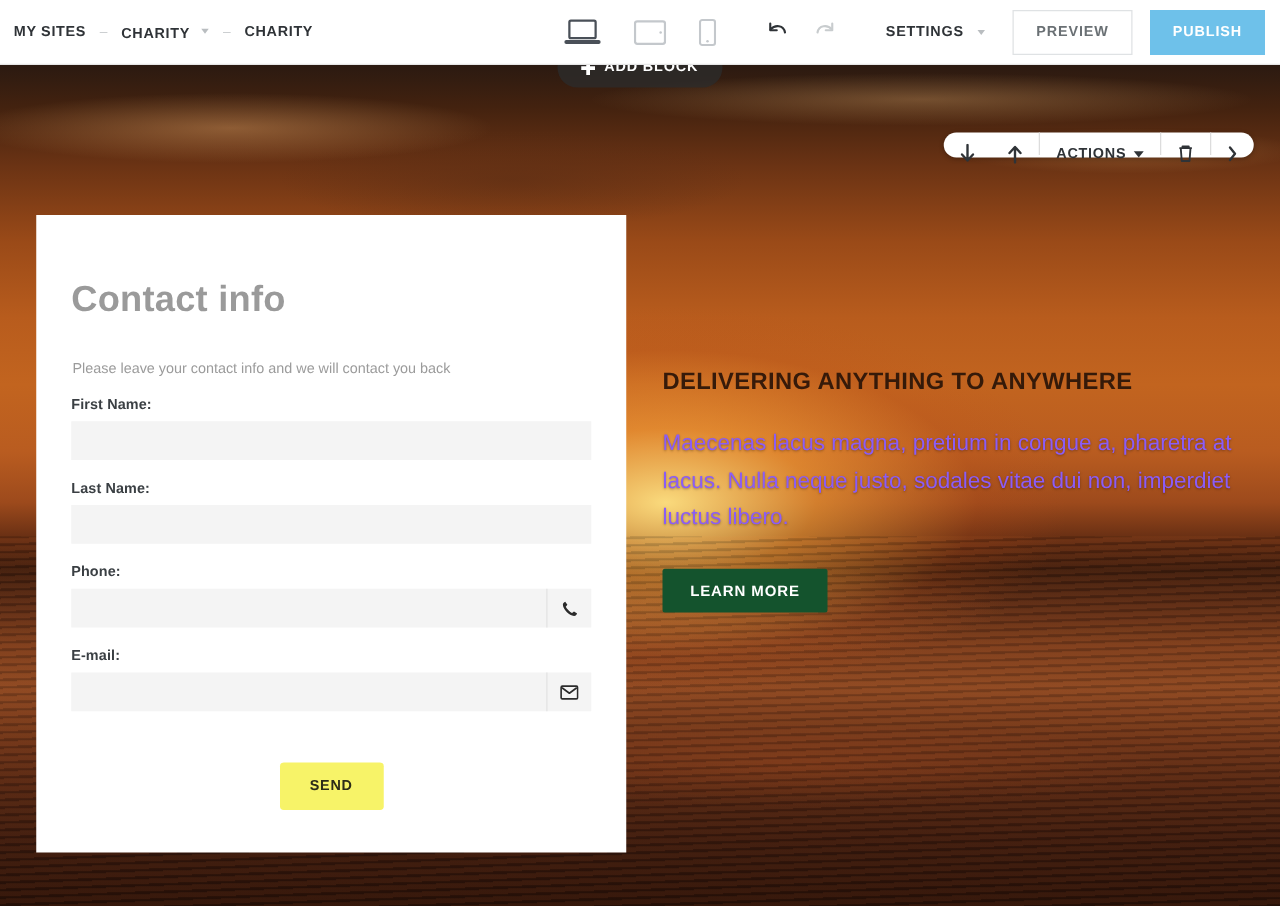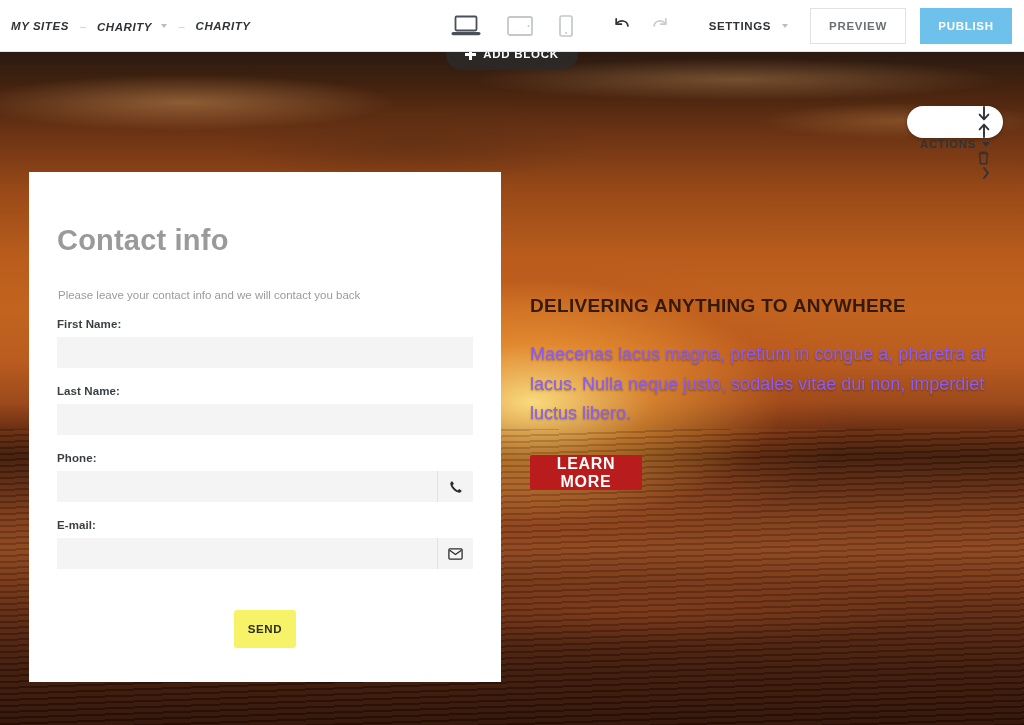--- a/index.html
+++ b/index.html
@@ -19,21 +19,21 @@
     border-bottom: 1px solid #e6e6e6;
     display: flex; align-items: center;
     z-index: 40;
   }
   .breadcrumb {
     display: flex; align-items: center;
     padding-left: 11px; gap: 0px;
   }
   .crumb {
     font-size: 11.5px; font-weight: bold; letter-spacing: .55px;
-    color: #2f3337; white-space: nowrap; font-style: italic;
+    color: #2f3337; white-space: nowrap;
   }
   .crumb-sep {
     color: #c9ccce; font-size: 11px; padding: 0 11px; user-select: none;
   }
   .crumb-caret {
     display: inline-block; margin-left: 5px;
     border-left: 3.5px solid transparent;
     border-right: 3.5px solid transparent;
     border-top: 4px solid #b9bdc0;
     vertical-align: middle;
@@ -140,26 +140,25 @@
   .plus-icon { position: relative; width: 11px; height: 11px; }
   .plus-icon::before, .plus-icon::after {
     content:""; position:absolute; background:#fff;
   }
   .plus-icon::before { left:0; top:4px; width:11px; height:3px; }
   .plus-icon::after { top:0; left:4px; width:3px; height:11px; }
 
   
   .actions-bar {
     position: absolute; top: 54px; right: 21px;
-    height: 32px; border-radius: 17px;
+    height: 20px; border-radius: 17px;
     background: #ffffff;
-    display: flex; align-items: flex-end;
+    display: flex; align-items: flex-start;
     box-shadow: 0 1px 4px rgba(0,0,0,.3);
     z-index: 36;
-    flex-direction: column;
   }
   .ab-item {
     height: 34px; display: flex; align-items: center; justify-content: center;
     padding: 0 13px; cursor: pointer;
   }
   .ab-sep { width: 1px; height: 18px; background: #dcdcdc; }
   .ab-label {
     font-size: 11.5px; font-weight: bold; letter-spacing: .6px;
     color: #2f3337; margin-right: 6px;
   }
@@ -199,21 +198,21 @@
     height: 31px; padding: 0 10px; font-size: 12px;
     font-family: "Liberation Sans", sans-serif; color: #333;
   }
   .field-affix {
     width: 36px; display: flex; align-items: center; justify-content: center;
     border-left: 1px solid #e2e2e2; cursor: pointer;
   }
   .send-row { display: flex; justify-content: center; margin-top: 41px; }
   .btn-send {
     background: #f7f368; border: none; border-radius: 3px;
-    width: 62px; height: 38px;
+    width: 83px; height: 38px;
     font-size: 11.5px; font-weight: bold; letter-spacing: .6px;
     color: #2c2c18; cursor: pointer;
     font-family: "Liberation Sans", sans-serif;
   }
 
   
   .hero-text {
     position: absolute; left: 530px; top: 230px; width: 478px;
     z-index: 15;
   }
@@ -227,23 +226,23 @@
     color: #2a1408; opacity: .92;
   }
   .hero-p {
     margin-top: 23px;
     font-size: 18px; line-height: 1.65; color: #8b5cf6;
     text-shadow: 0 1px 2px rgba(0,0,0,.35);
   }
   .btn-learn {
     display: inline-flex; align-items: center; justify-content: center;
     margin-top: 26px;
-    width: 112px; height: 35px;
-    background: #b91c1c; border: none; border-radius: 2px;
-    font-size: 16px; font-weight: bold; letter-spacing: .7px;
+    width: 132px; height: 35px;
+    background: #14532d; border: none; border-radius: 2px;
+    font-size: 12px; font-weight: bold; letter-spacing: .7px;
     color: #ffffff; cursor: pointer;
     font-family: "Liberation Sans", sans-serif;
   }
 </style>
 </head>
 <body>
 
 <div class="app">
 
   <div class="topbar">

